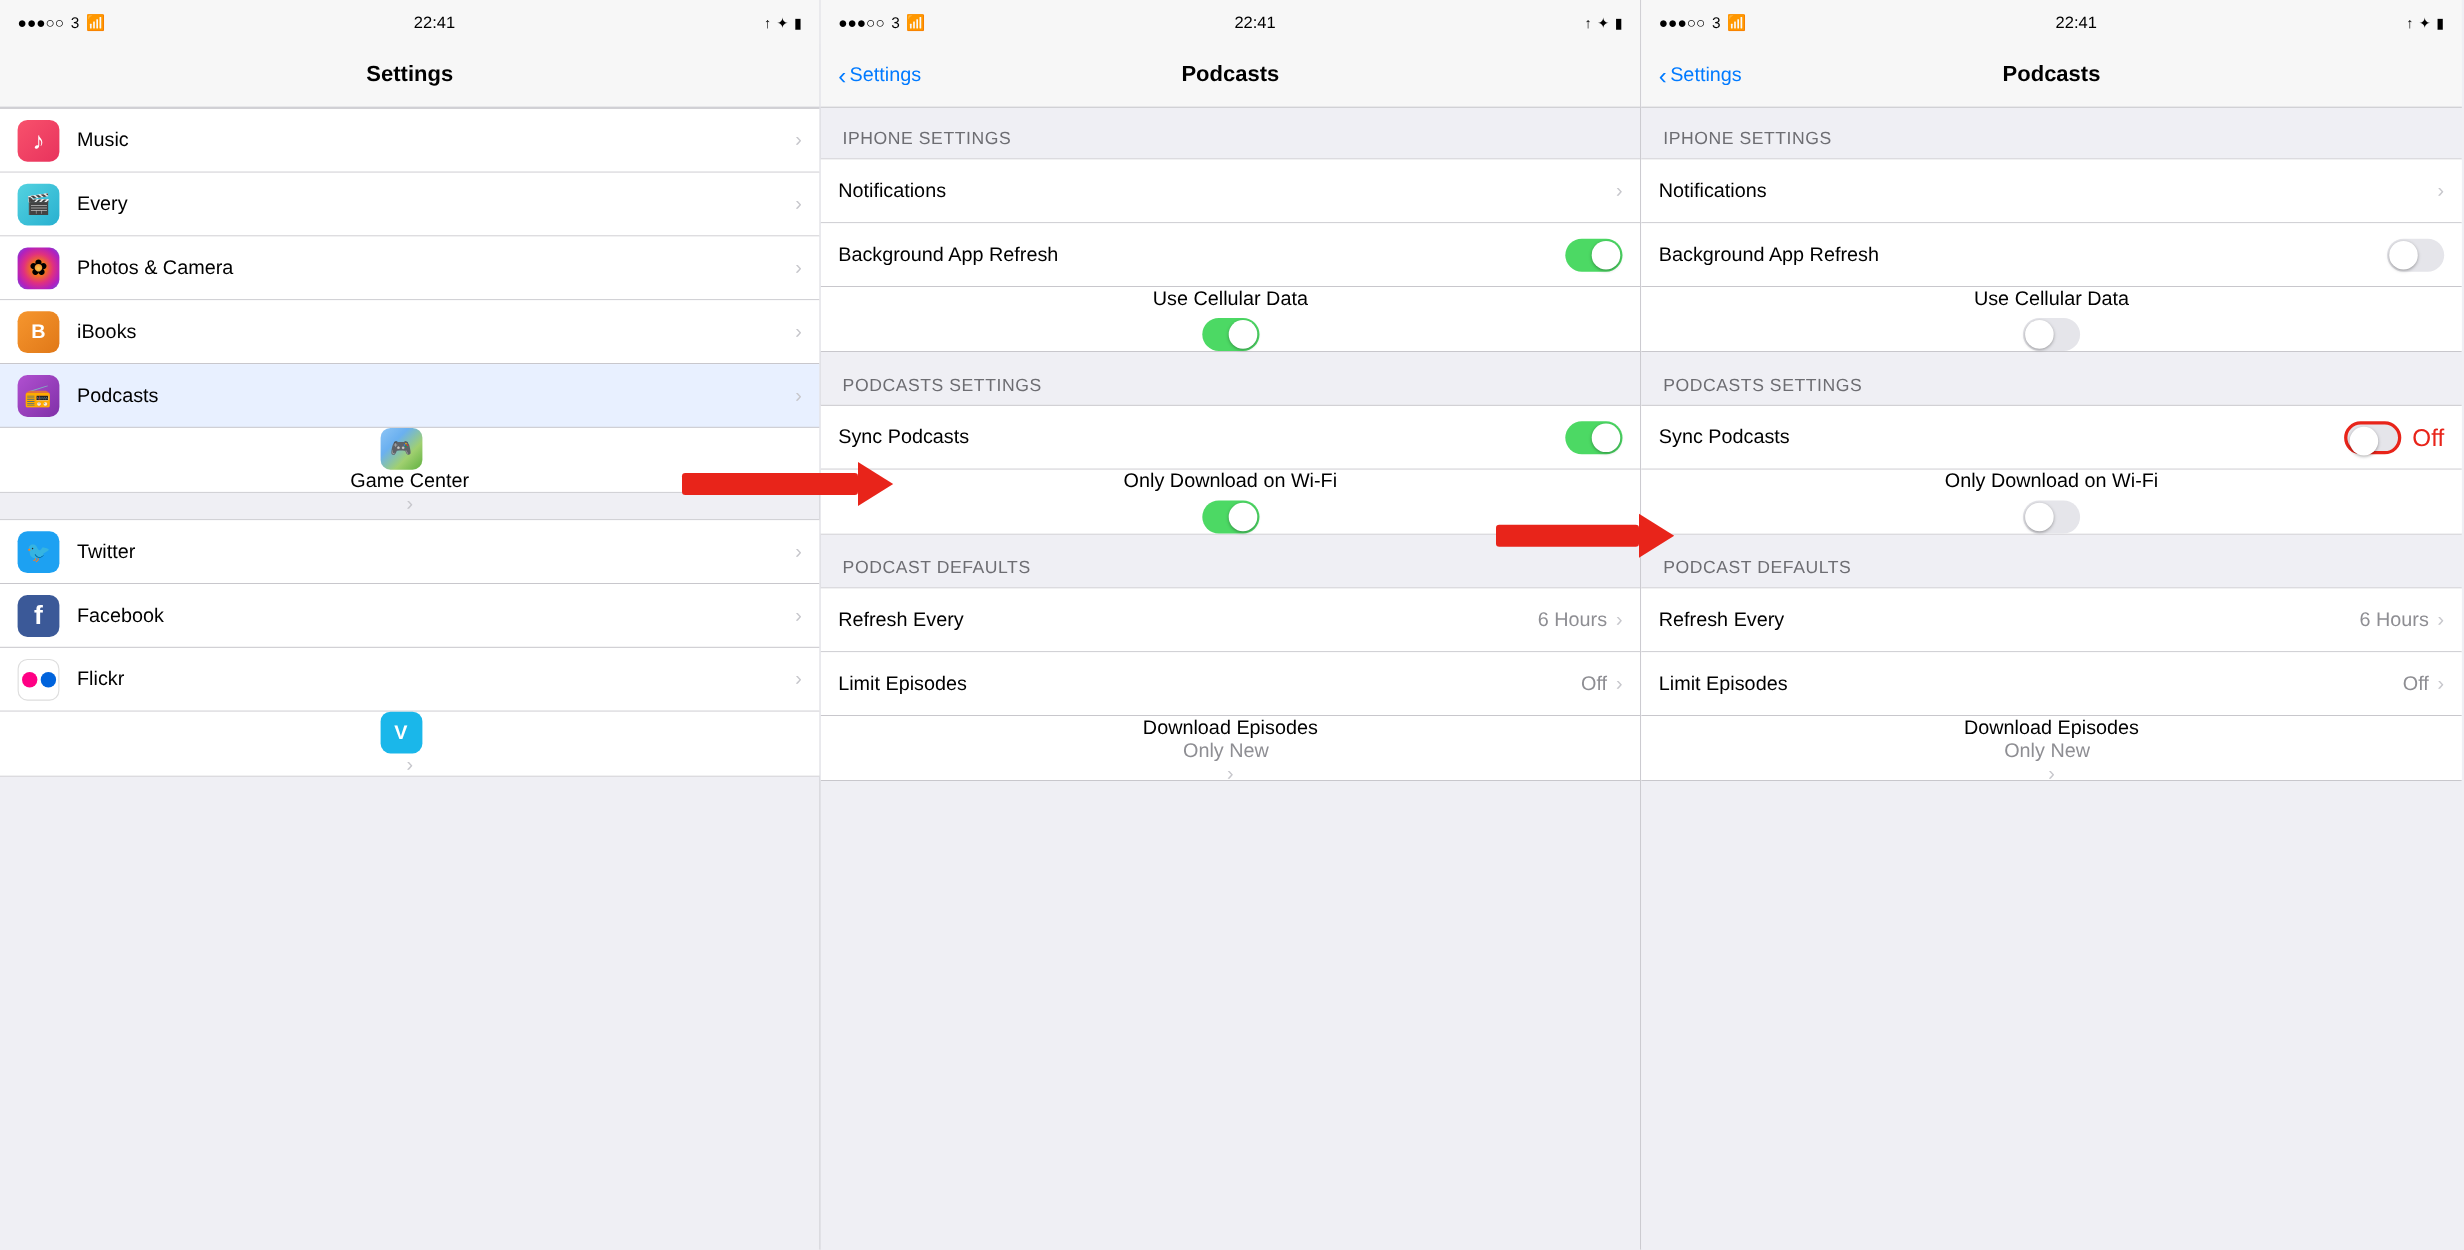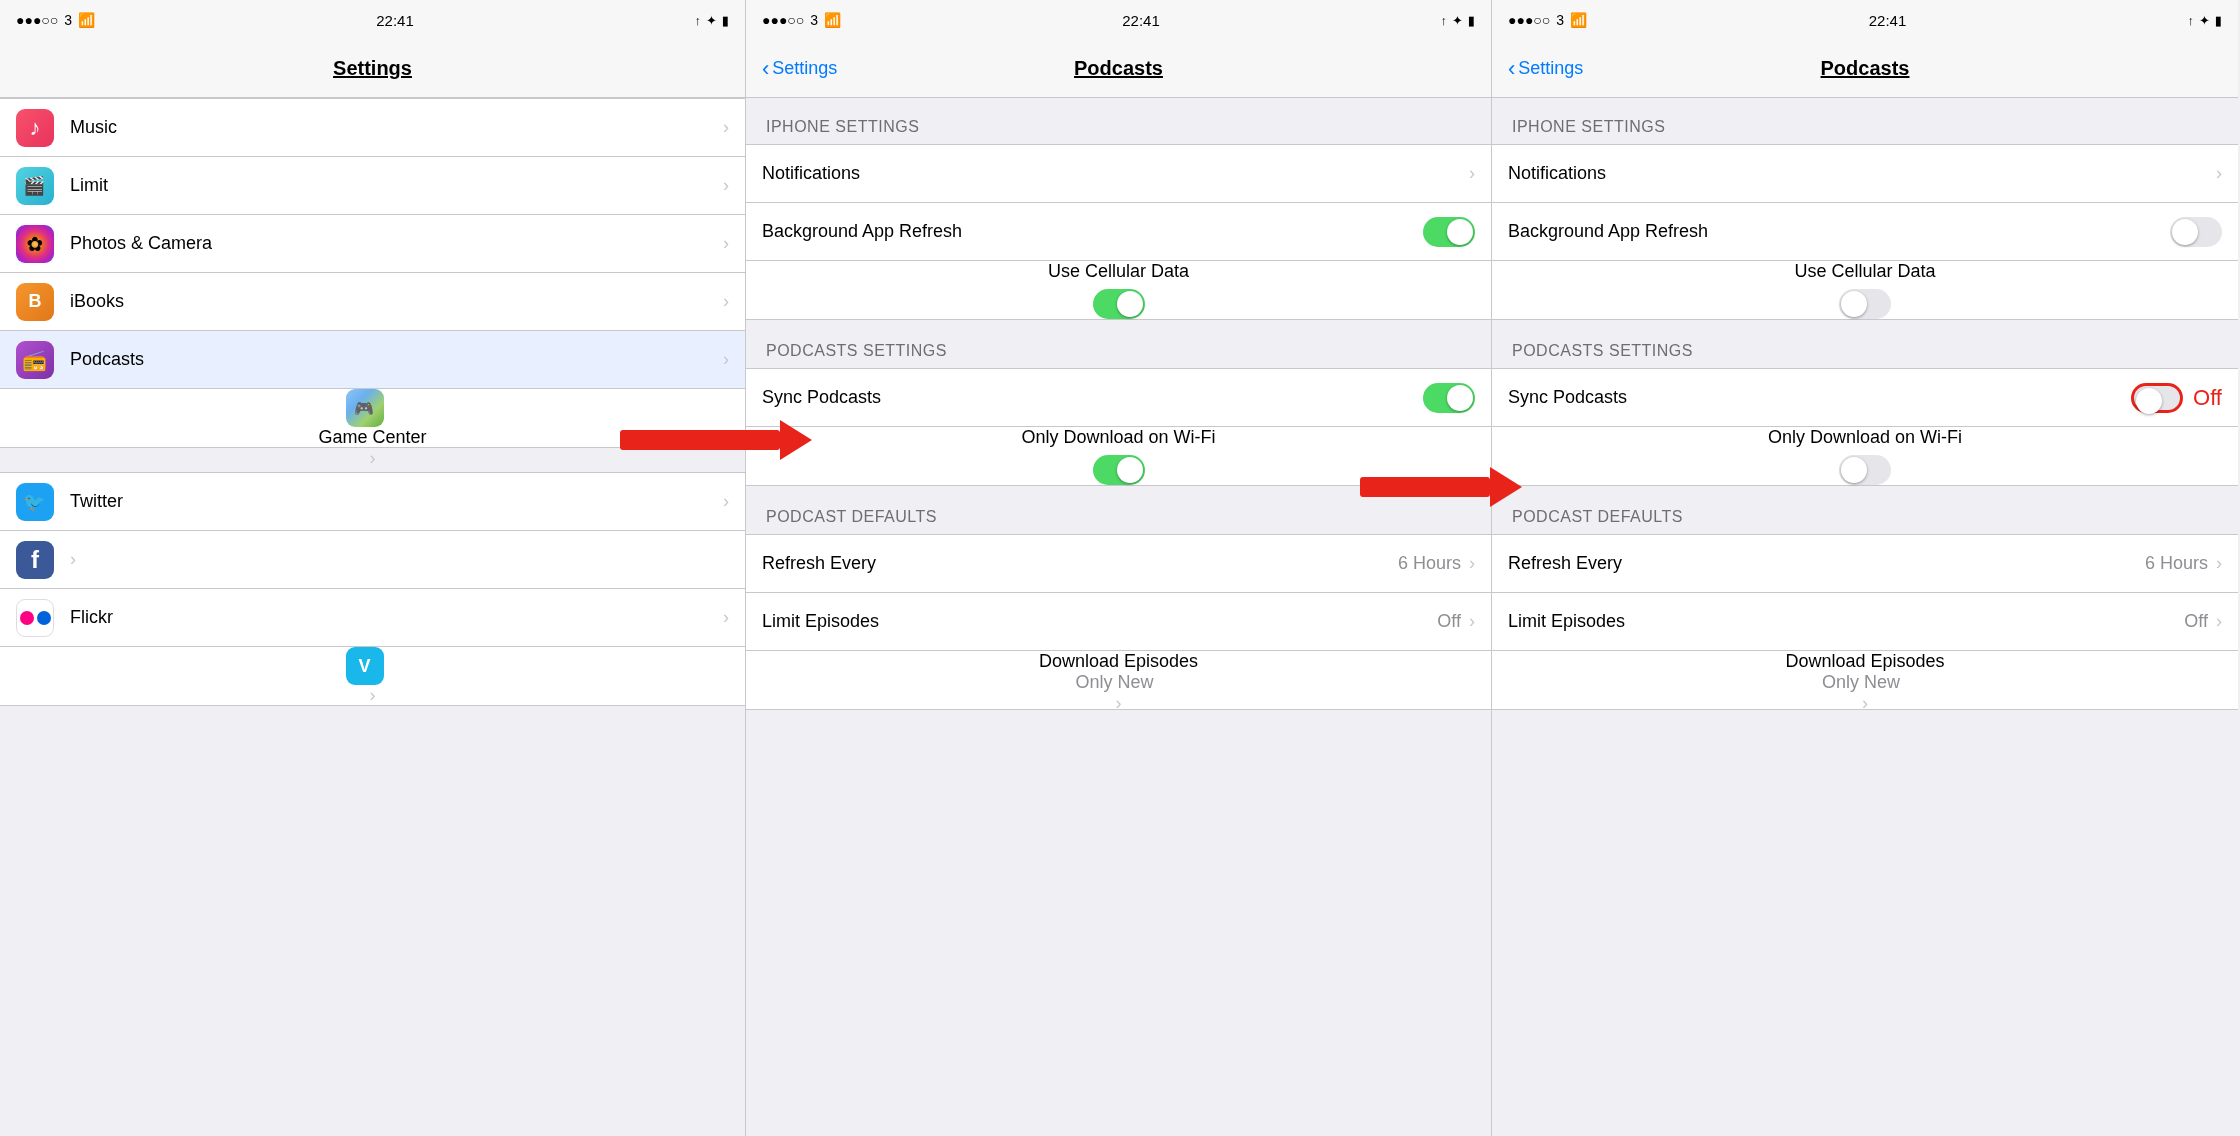--- a/index.html
+++ b/index.html
@@ -44,21 +44,20 @@
     
     .nav-bar {
       height: 58px;
       background: rgba(247,247,247,0.97);
       border-bottom: 1px solid #c8c7cc;
       display: flex;
       align-items: center;
       justify-content: center;
       position: relative;
       flex-shrink: 0;
-      text-decoration: underline;
     }
     .nav-title {
       font-size: 20px;
       font-weight: 700;
       color: #000;
     }
     .nav-back {
       position: absolute;
       left: 16px;
       font-size: 18px;
@@ -242,21 +241,21 @@
           <div class="app-icon icon-music">
             <span class="music-note">♪</span>
           </div>
           <span class="row-label">Music</span>
           <span class="chevron">›</span>
         </div>
         <div class="settings-row">
           <div class="app-icon icon-videos">
             <span style="color:#fff;font-size:18px;">🎬</span>
           </div>
-          <span class="row-label">Limit</span>
+          <span class="row-label">Every</span>
           <span class="chevron">›</span>
         </div>
         <div class="settings-row">
           <div class="app-icon icon-photos">
             <span style="font-size:20px;">✿</span>
           </div>
           <span class="row-label">Photos &amp; Camera</span>
           <span class="chevron">›</span>
         </div>
         <div class="settings-row">
@@ -289,20 +288,21 @@
           <div class="app-icon icon-twitter">
             <span class="twitter-bird">🐦</span>
           </div>
           <span class="row-label">Twitter</span>
           <span class="chevron">›</span>
         </div>
         <div class="settings-row">
           <div class="app-icon icon-facebook">
             <span class="fb-letter">f</span>
           </div>
+          <span class="row-label">Facebook</span>
           <span class="chevron">›</span>
         </div>
         <div class="settings-row">
           <div class="app-icon icon-flickr" style="justify-content:center;">
             <div class="flickr-dots">
               <div class="flickr-dot-pink"></div>
               <div class="flickr-dot-blue"></div>
             </div>
           </div>
           <span class="row-label">Flickr</span>

